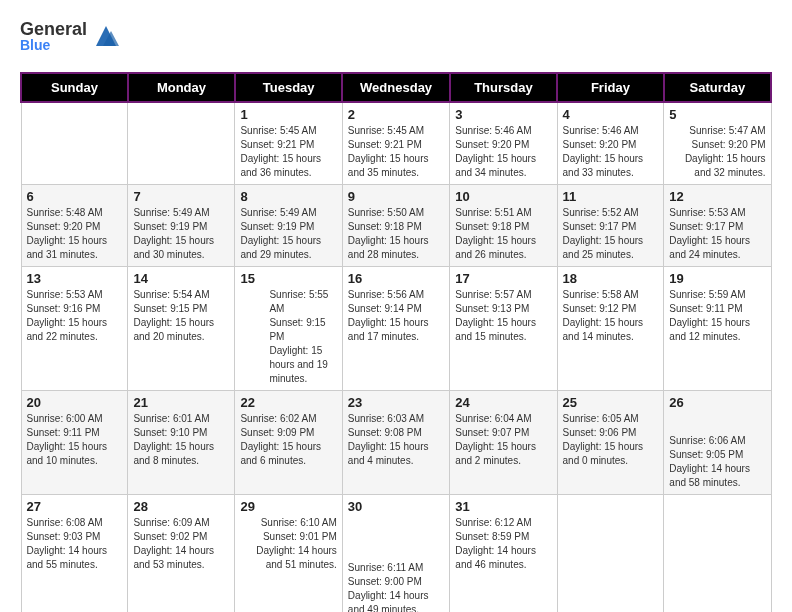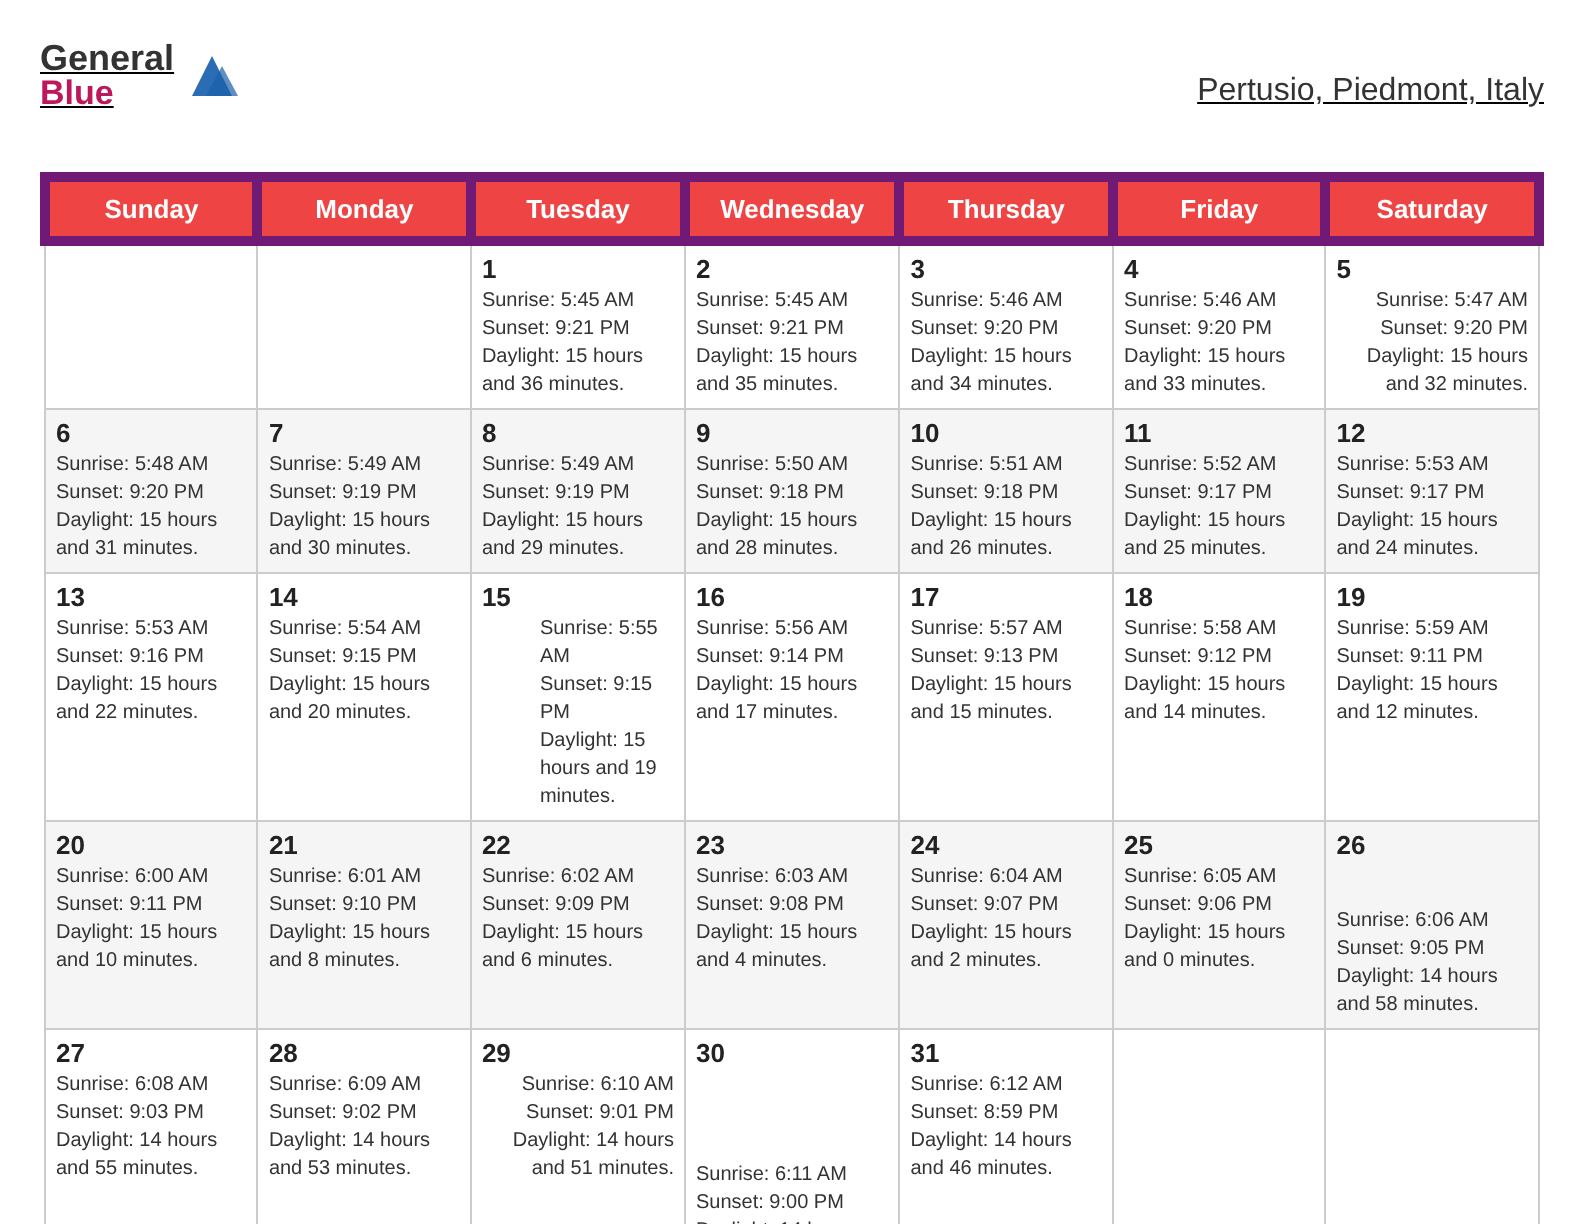--- a/index.html
+++ b/index.html
@@ -6,42 +6,41 @@
     body {
       font-family: Arial, sans-serif;
       background: #fff;
       width: 792px;
       min-height: 612px;
       padding: 20px;
     }
     .header {
       display: flex;
       justify-content: space-between;
-      align-items: flex-end;
-      margin-bottom: 31px;
-      text-decoration: underline;
+      align-items: center;
+      margin-bottom: 20px;
     }
     .logo {
       display: flex;
       align-items: center;
     }
     .logo-text {
       display: flex;
       flex-direction: column;
       line-height: 1;
     }
     .logo-general {
       font-size: 18px;
       font-weight: bold;
       color: #333;
     }
     .logo-blue {
-      font-size: 17px;
-      font-weight: bold;
-      color: #be185d;
+      font-size: 14px;
+      font-weight: bold;
+      color: #3b82f6;
     }
     .logo-icon {
       width: 30px;
       height: 30px;
       margin-left: 4px;
     }
     .title-section {
       text-align: right;
     }
     .month-title {
@@ -54,27 +53,27 @@
       font-size: 16px;
       color: #333;
       margin-top: 4px;
     }
     .calendar {
       width: 100%;
       border-collapse: collapse;
       border: 1px solid #ccc;
     }
     .calendar th {
-      background-color: #ef4444;
+      background-color: #000000;
       color: #fff;
       font-size: 13px;
       font-weight: bold;
       padding: 6px 4px;
       text-align: center;
-      border: 5px solid #701a75;
+      border: 2px solid #701a75;
     }
     .calendar td {
       vertical-align: top;
       padding: 4px 5px;
       border: 1px solid #ccc;
       font-size: 10.5px;
       color: #333;
       width: 108px;
       min-height: 80px;
       background: #fff;
@@ -106,21 +105,20 @@
     <div class="logo-text">
       <span class="logo-general">General</span>
       <span class="logo-blue">Blue</span>
     </div>
     <svg class="logo-icon" viewBox="0 0 30 30" xmlns="http://www.w3.org/2000/svg">
       <polygon points="5,25 15,5 25,25" fill="#2a6db5"></polygon>
       <polygon points="12,25 20,10 28,25" fill="#1a5fa8" opacity="0.7"></polygon>
     </svg>
   </div>
   <div class="title-section">
-    <div class="location-title">Pertusio, Piedmont, Italy</div>
   </div>
 </div>
 
 <table class="calendar">
   <thead>
     <tr>
     <th>Sunday</th>
         <th>Monday</th>
         <th>Tuesday</th>
         <th>Wednesday</th>

